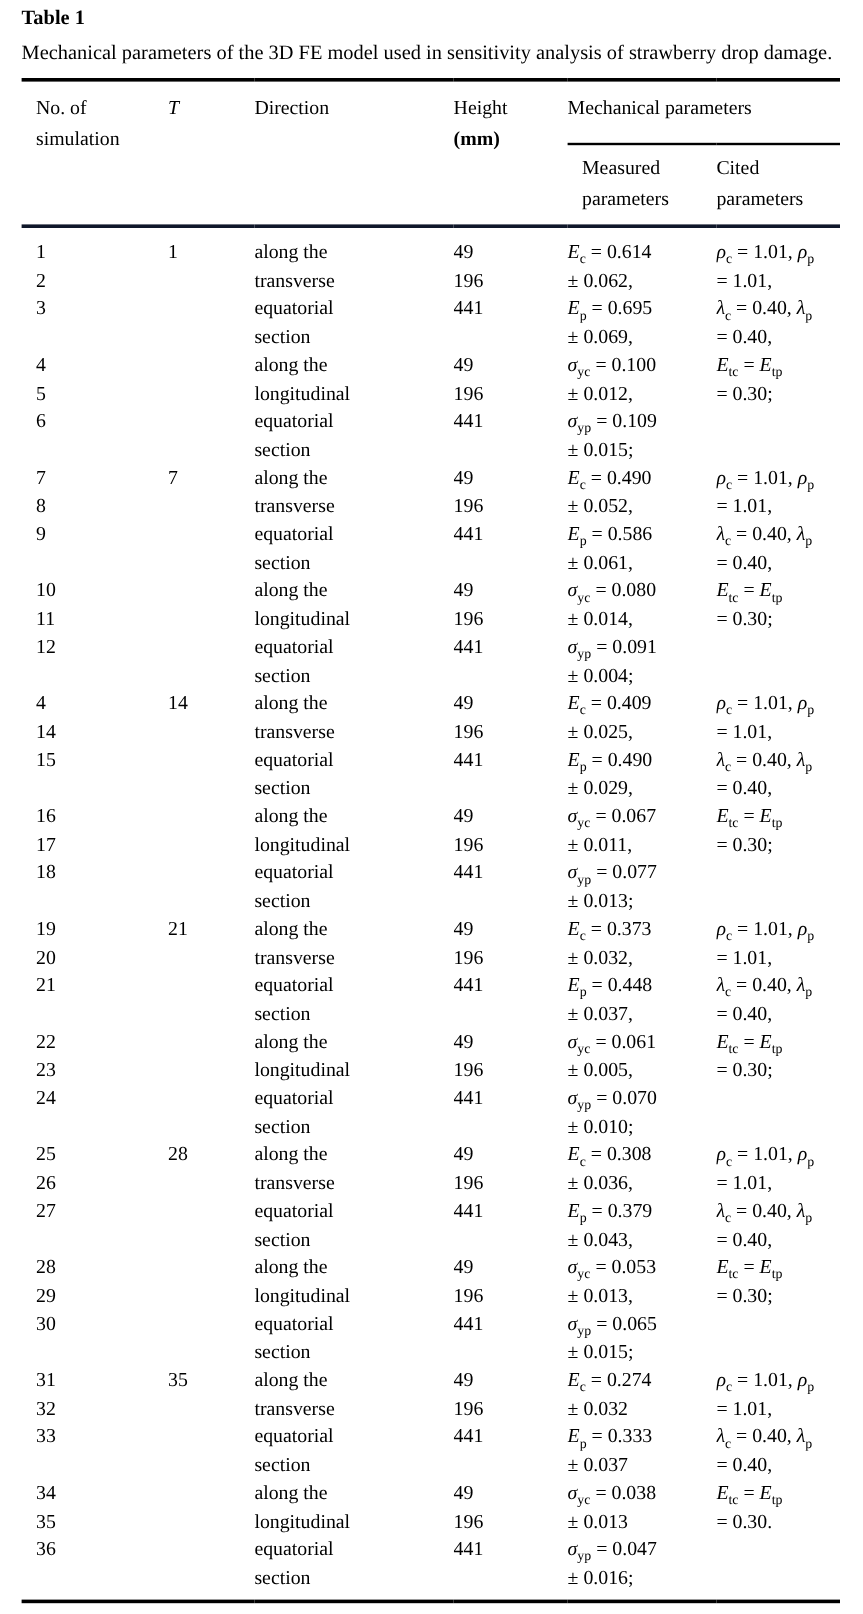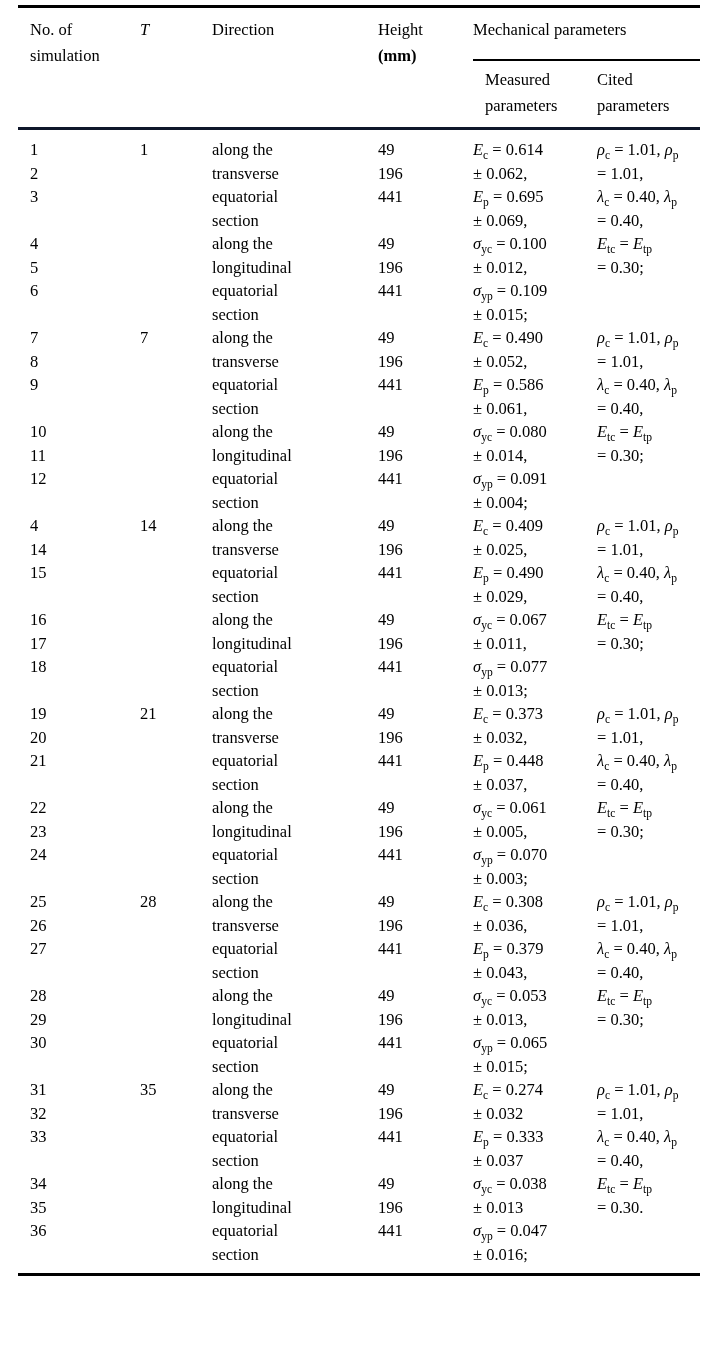--- a/index.html
+++ b/index.html
@@ -44,20 +44,22 @@
   tbody tr:first-child td { padding-top: 8px; }
   tbody tr:last-child td { padding-bottom: 7px; }
   td i, th i { font-style: italic; }
   sub { font-size: 70%; line-height: 0; }
   .unit { display: block; font-weight: bold; }
 </style>
 </head>
 <body>
 
 <div class="page">
+  <p class="table-title">Table 1</p>
+  <p class="table-caption">Mechanical parameters of the 3D FE model used in sensitivity analysis of strawberry drop damage.</p>
 
   <table class="params">
     <colgroup>
       <col class="c-no">
         <col class="c-t">
         <col class="c-dir">
       <col class="c-h">
         <col class="c-meas">
         <col class="c-cit">
     </colgroup>
@@ -324,21 +326,21 @@
           <td>equatorial</td>
           <td>441</td>
           <td><i>σ</i><sub>yp</sub> = 0.070</td>
           <td></td>
         </tr>
         <tr>
           <td></td>
           <td></td>
           <td>section</td>
           <td></td>
-          <td>± 0.003;</td>
+          <td>± 0.010;</td>
           <td></td>
         </tr>
         <tr>
           <td>25</td>
           <td>28</td>
           <td>along the</td>
           <td>49</td>
           <td><i>E</i><sub>c</sub> = 0.308</td>
           <td><i>ρ</i><sub>c</sub> = 1.01, <i>ρ</i><sub>p</sub></td>
         </tr>

